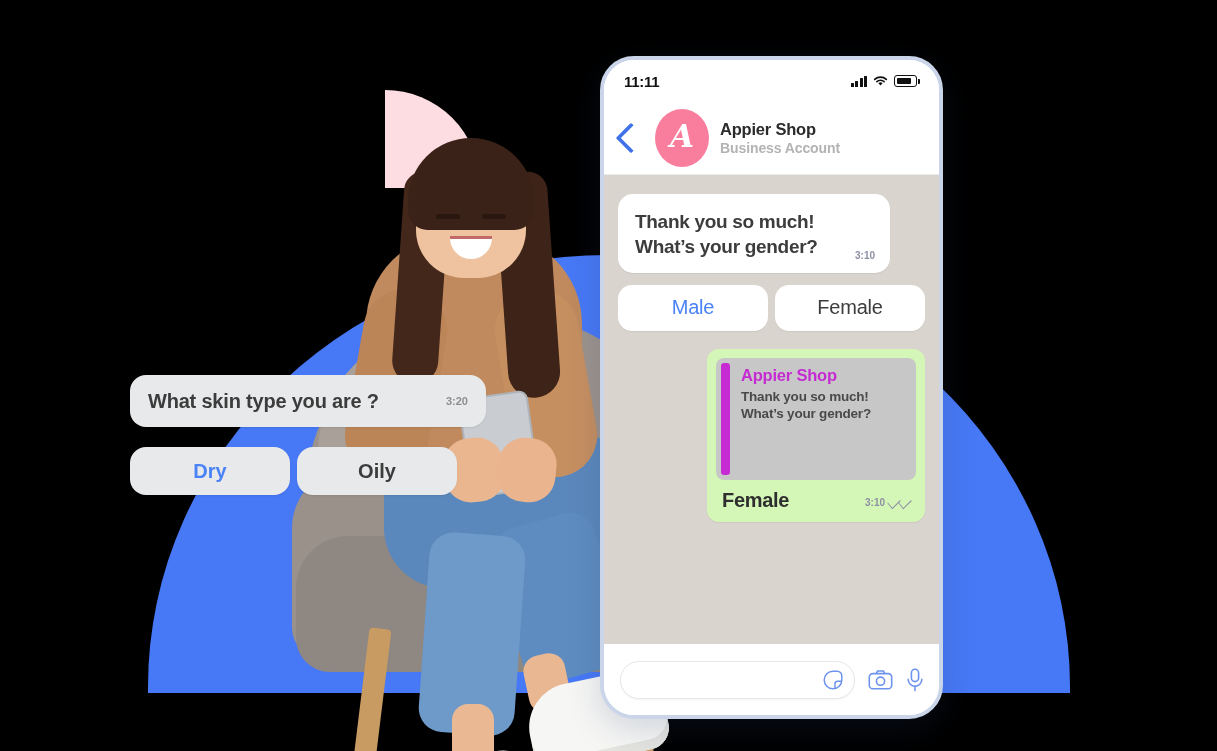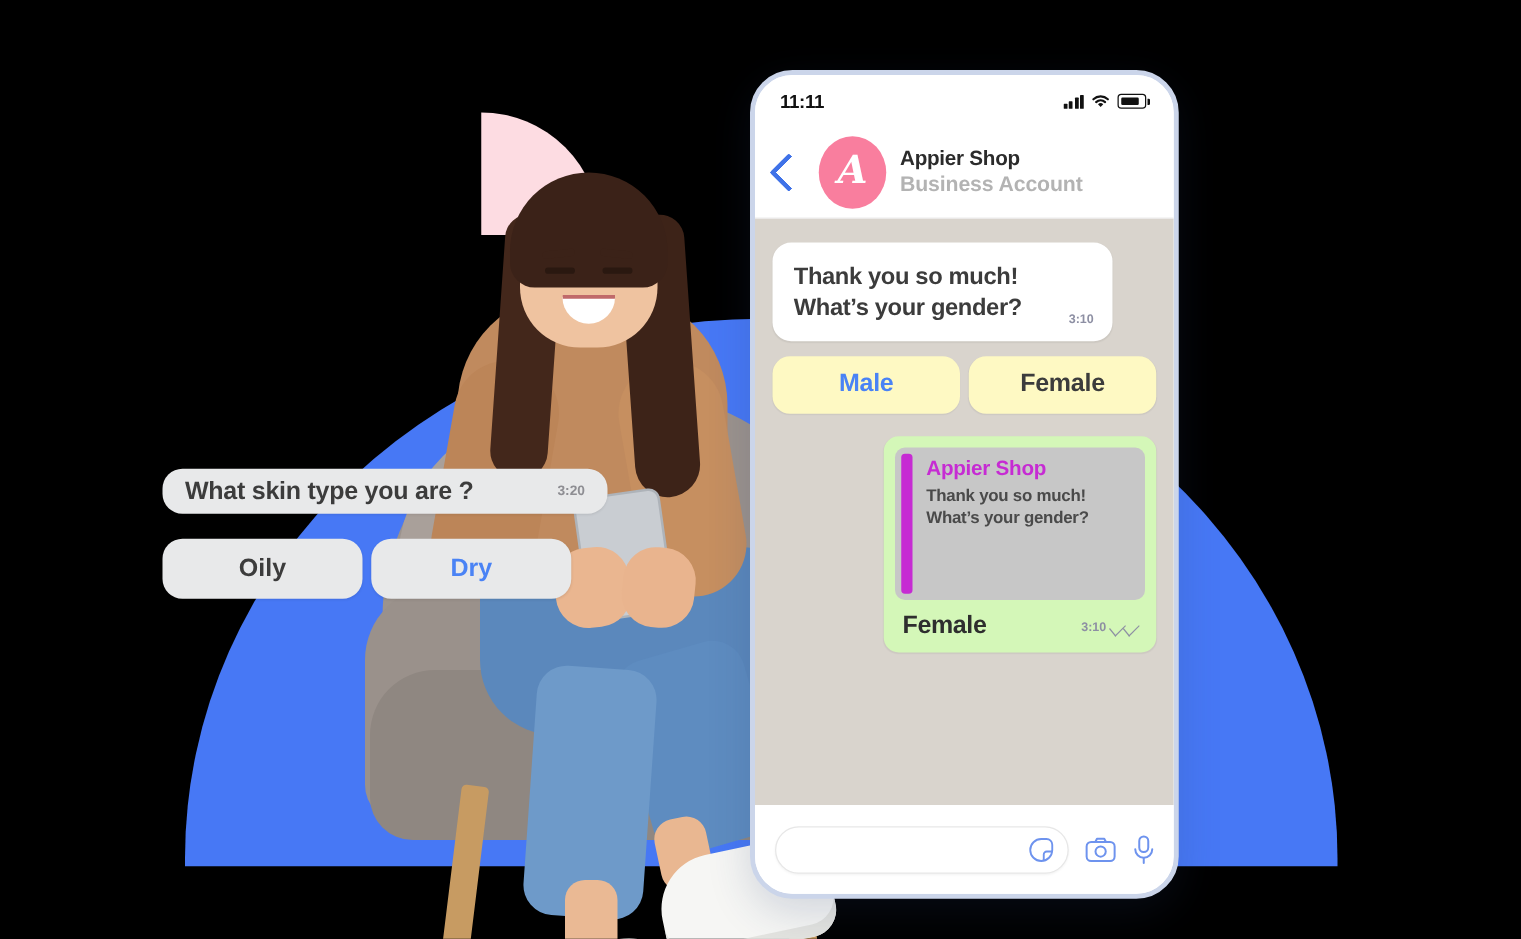--- a/index.html
+++ b/index.html
@@ -137,21 +137,21 @@
   }
 
   
   .float-bubbles{position:absolute;left:130px;top:375px;}
   .fbubble{
     background:#E8E9EA;border-radius:16px;
     display:flex;align-items:center;
     box-shadow:0 1px 2px rgba(0,0,0,.08);
   }
   .fb-q{
-    width:320px;height:36px;padding:0 18px;
+    width:320px;height:52px;padding:0 18px;
     justify-content:flex-start;gap:12px;
   }
   .fb-q .txt{font-size:20px;font-weight:bold;color:#3C3C3C;letter-spacing:-.2px;}
   .fb-q .ts{font-size:11px;font-weight:bold;color:#8E8E93;margin-left:auto;}
   .fb-row{display:flex;gap:7px;margin-top:20px;}
   .fb-opt{
     width:160px;height:48px;justify-content:center;
     font-size:20px;font-weight:bold;
   }
   .fb-opt.sel{color:#4A83F5;}
@@ -199,41 +199,41 @@
     transform:rotate(45deg);margin-right:2px;border-radius:2px;flex:none;
   }
   .avatar{
     width:54px;height:54px;border-radius:50%;background:#F97E9E;
     display:flex;align-items:center;justify-content:center;flex:none;
     color:#fff;font-family:"DejaVu Serif",serif;font-style:italic;
     font-size:31px;font-weight:bold;line-height:1;padding-bottom:4px;
   }
   .hdr-text{display:flex;flex-direction:column;justify-content:center;gap:1px;}
   .hdr-name{font-size:16.5px;font-weight:bold;color:#2B2B2B;letter-spacing:-.2px;}
-  .hdr-sub{font-size:17px;font-weight:bold;color:#B3B3B3;letter-spacing:-.1px;}
+  .hdr-sub{font-size:14px;font-weight:bold;color:#B3B3B3;letter-spacing:-.1px;}
 
   .chat-body{
     background:#D9D4CD;height:469px;padding:19px 14px 0;box-sizing:border-box;
     position:relative;
   }
   .bubble-in{
     background:#fff;border-radius:15px;padding:15px 17px 13px;
     width:272px;box-sizing:border-box;position:relative;
     box-shadow:0 1px 1px rgba(0,0,0,.06);
   }
   .bubble-in .line{font-size:19px;font-weight:bold;color:#3C3C3C;line-height:1.33;letter-spacing:-.3px;}
   .bubble-in .ts{
     position:absolute;right:15px;bottom:12px;
     font-size:10px;font-weight:bold;color:#8D8FA3;
   }
   .opt-row{display:flex;gap:7px;margin-top:12px;}
   .opt{
-    width:153px;height:46px;background:#fef9c3;border-radius:14px;
+    width:153px;height:46px;background:#ffffff;border-radius:14px;
     display:flex;align-items:center;justify-content:center;
-    font-size:20px;font-weight:bold;letter-spacing:-.2px;
+    font-size:20px;font-weight:normal;letter-spacing:-.2px;
     box-shadow:0 1px 1px rgba(0,0,0,.06);
   }
   .opt.sel{color:#4A83F5;}
   .opt.unsel{color:#3C3C3C;}
 
   .bubble-out{
     margin-top:18px;margin-left:auto;width:218px;
     background:#D4F7B8;border-radius:12px;padding:9px 9px 6px;
     box-sizing:border-box;box-shadow:0 1px 1px rgba(0,0,0,.06);
   }
@@ -311,22 +311,22 @@
     <div class="hand-l"></div>
     <div class="hand-r"></div>
   </div>
 
   <div class="float-bubbles">
     <div class="fbubble fb-q">
       <span class="txt">What skin type you are ?</span>
       <span class="ts">3:20</span>
     </div>
     <div class="fb-row">
+      <div class="fbubble fb-opt sel">Dry</div>
       <div class="fbubble fb-opt unsel">Oily</div>
-      <div class="fbubble fb-opt sel">Dry</div>
     </div>
   </div>
 
   <div class="phone">
 
     <div class="statusbar">
       <div class="clock">11:11</div>
       <div class="status-icons">
         <span class="bars">
             <i></i>

